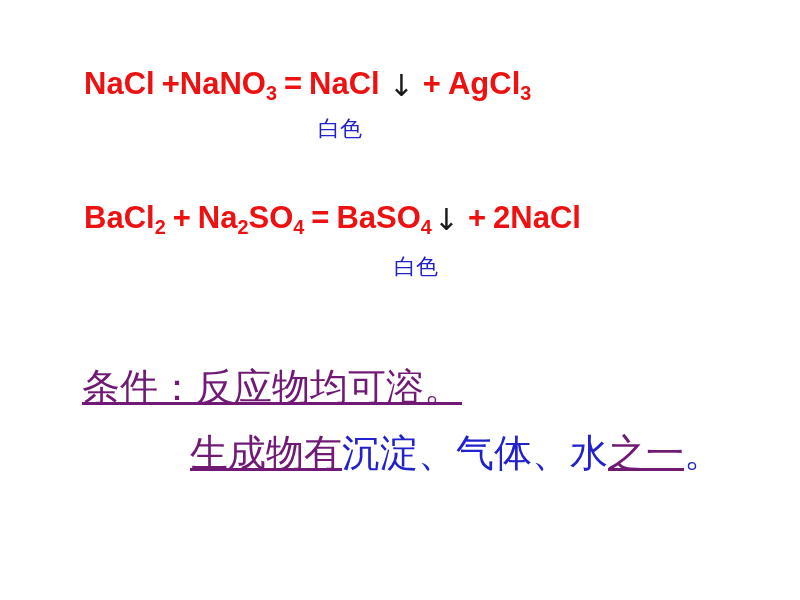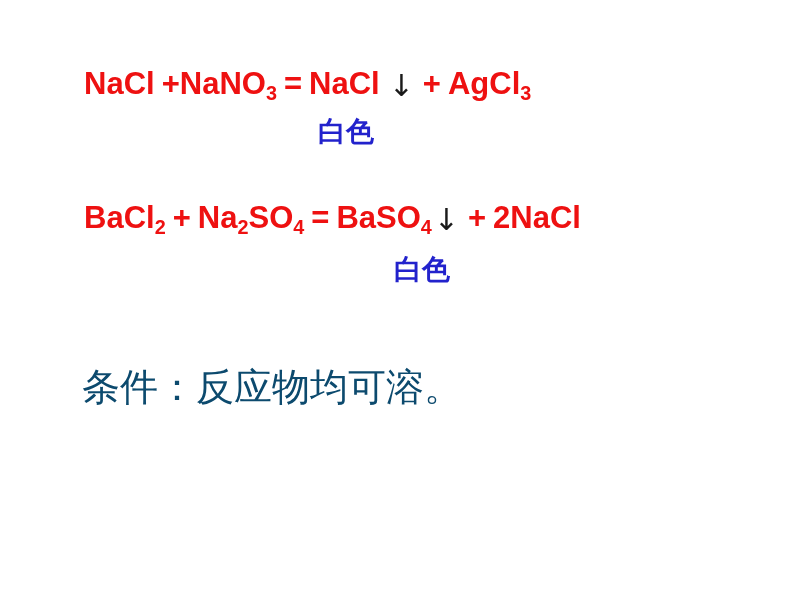--- a/index.html
+++ b/index.html
@@ -52,36 +52,36 @@
   .equation .sp {
     display: inline-block;
     width: 7px;
   }
 
   
   .annotation {
     position: absolute;
     white-space: nowrap;
     font-family: "DejaVu Sans", "Liberation Sans", sans-serif;
-    font-size: 28px;
-    font-weight: bold;
+    font-size: 22px;
+    font-weight: normal;
     color: #2222cc;
     line-height: 1.0;
   }
 
   
   .conclusion {
     position: absolute;
     white-space: nowrap;
     font-family: "DejaVu Sans", "Liberation Sans", sans-serif;
     font-size: 38px;
     font-weight: normal;
     line-height: 1.0;
   }
-  .red  { color: #0c4a6e; }
+  .red  { color: #701a75; text-decoration: underline; }
   .blue { color: #2222cc; }
 
   #eq1   { left: 84px;  top: 68px;  }
   #lbl1  { left: 318px; top: 118px; }
   #eq2   { left: 84px;  top: 202px; }
   #lbl2  { left: 394px; top: 256px; }
   #conc1 { left: 82px;  top: 368px; }
   #conc2 { left: 190px; top: 434px; }
 </style>
 </head>
@@ -98,14 +98,17 @@
   <div class="equation" id="eq2">
     <span>BaCl</span><span class="sub">2</span><span class="sp"></span><span>+</span><span class="sp"></span><span>Na</span><span class="sub">2</span><span>SO</span><span class="sub">4</span><span class="sp"></span><span>=</span><span class="sp"></span><span>BaSO</span><span class="sub">4</span><span class="arrow">↓</span><span class="sp"></span><span>+</span><span class="sp"></span><span>2NaCl</span>
   </div>
 
   <div class="annotation" id="lbl2">白色</div>
 
   <div class="conclusion" id="conc1">
     <span class="red">条件：</span><span class="red">反应物均可溶。</span>
   </div>
 
+  <div class="conclusion" id="conc2">
+    <span class="red">生成物有</span><span class="blue">沉淀、气体、水</span><span class="red">之一</span><span class="blue">。</span>
+  </div>
 
 </div>
 
 </body></html>

